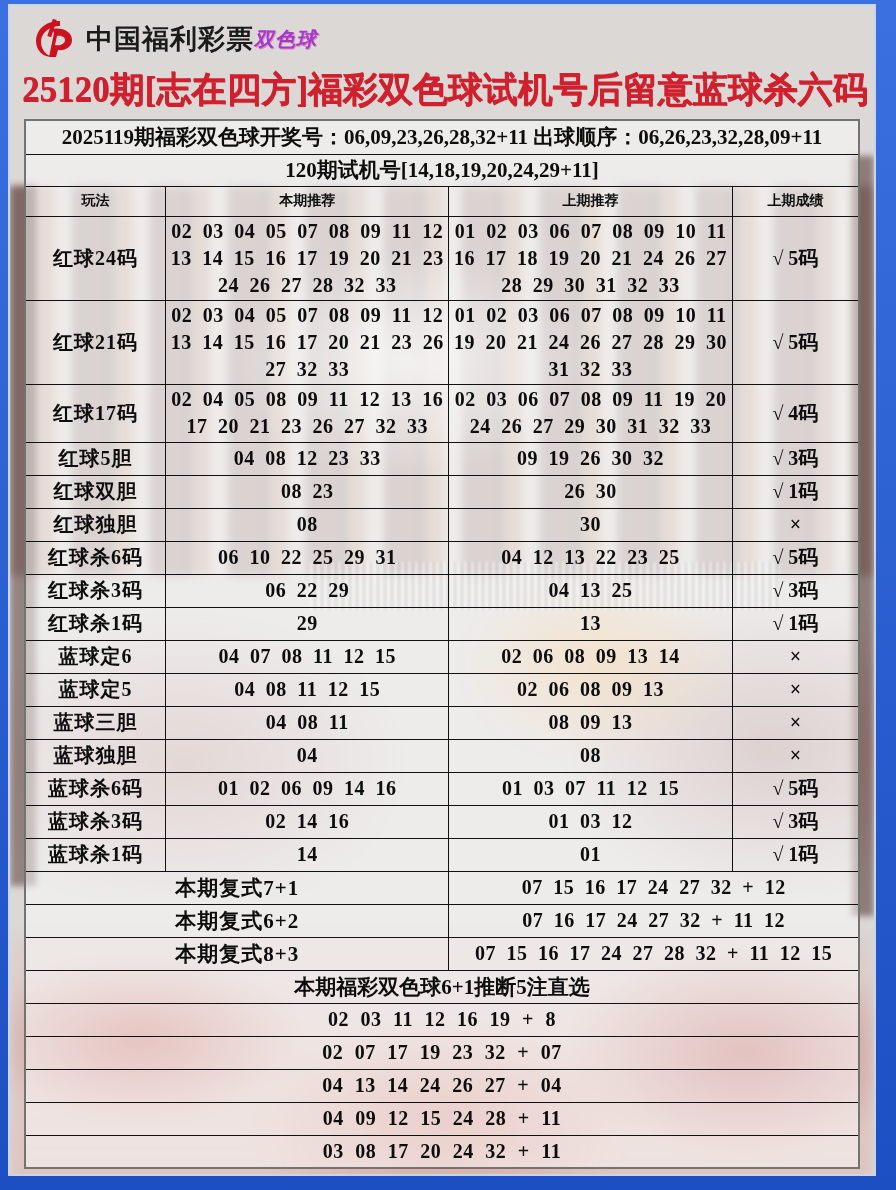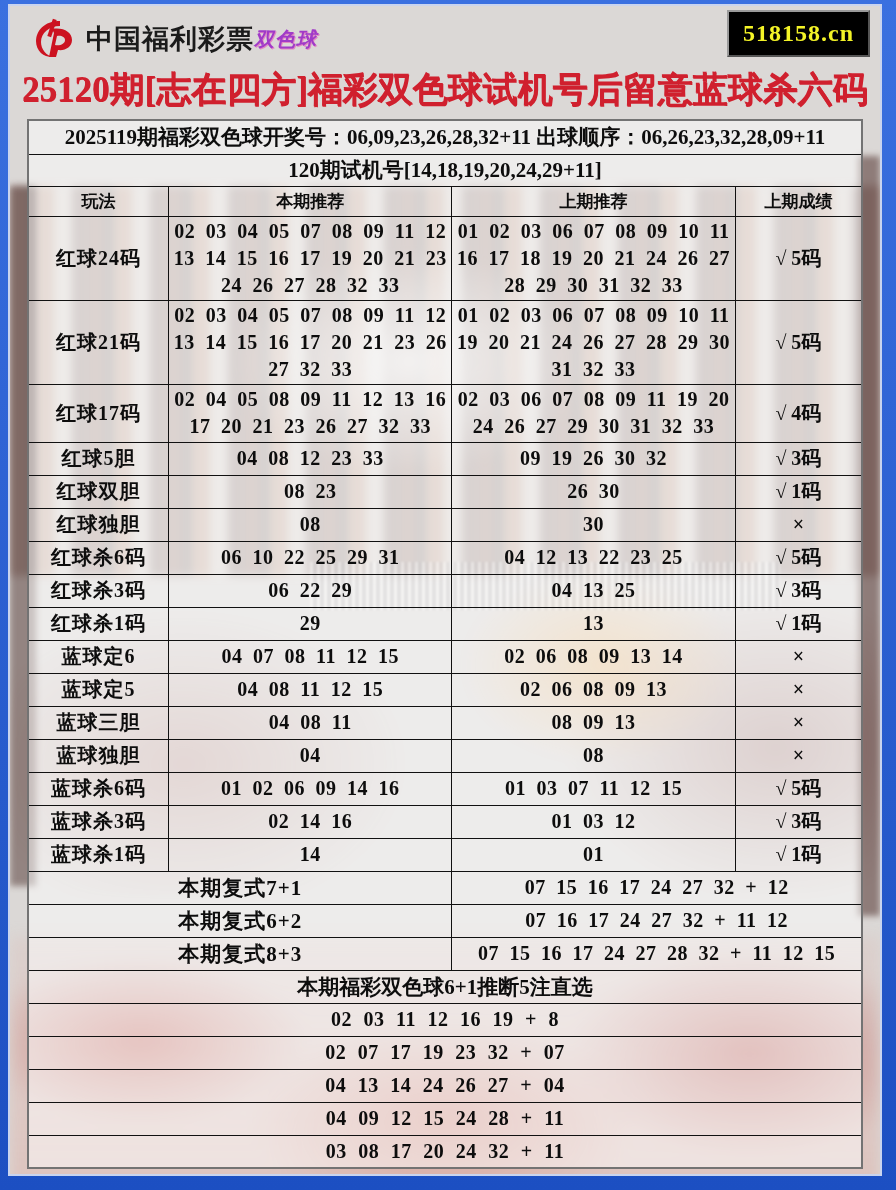--- a/index.html
+++ b/index.html
@@ -5,21 +5,21 @@
   * { margin:0; padding:0; box-sizing:border-box; }
   html,body { width:896px; height:1190px; }
   body {
     font-family:"Liberation Serif","DejaVu Serif",serif;
     background:#1c4fc2;
     overflow:hidden;
   }
   .frame{
     position:relative; width:896px; height:1190px;
     background:linear-gradient(180deg,#3a70e0,#1c4fc2);
-    padding:4px 14px 14px 8px;
+    padding:4px 20px 14px 8px;
   }
   .page{
     position:relative; width:100%; height:100%;
     background:#dbd8d6;
     border:2px solid #c9d4ee;
     overflow:hidden;
   }
   
   .bg{ position:absolute; inset:0; z-index:0; }
   .bg>div{ position:absolute; }
@@ -87,21 +87,21 @@
   }
   td,th{
     border:1.5px solid #111;
     background:rgba(255,255,255,.5);
     text-align:center; vertical-align:middle;
     font-size:21px; font-weight:bold;
   }
   col.c-play{width:141px;} col.c-cur{width:284px;} col.c-prev{width:284px;} col.c-res{width:127px;}
   tr.h-info1 td{height:34px;}
   tr.h-info2 td{height:32px;}
-  tr.h-cols  td{height:30px; font-size:17px;}
+  tr.h-cols  td{height:30px; font-size:14px;}
   tr.h-1 td{height:33px;}
   tr.h-2 td{height:58px;}
   tr.h-3 td{height:82px;}
   td.nums{ font-size:20px; word-spacing:5px; letter-spacing:.5px; }
   td.nums.wrap{ text-align:center; padding:1px 3px; line-height:27px;margin-left:24px; }
   td.play{ font-size:20px; letter-spacing:1px; }
   td.result{ font-size:20px; }
   td.span-label{ font-size:21px; letter-spacing:1px; }
   td.full{ word-spacing:6px;margin-top:7px; }
 </style>
@@ -122,21 +122,20 @@
 
     <div class="content">
       <div class="logo-row">
         <svg class="cp-mark" viewBox="0 0 48 48">
           <path d="M30 6 C14 6 6 16 6 26 C6 37 15 43 24 42 C16 41 11 34 11 27 C11 18 19 11 30 11 Z" fill="#cc1220"></path>
           <path d="M22 14 C33 12 42 17 42 25 C42 32 35 36 28 35 L26 42 L19 42 L24 18 Z M27 21 L25 30 C30 31 35 29 35 25 C35 22 31 20 27 21 Z" fill="#cc1220"></path>
           <rect x="20" y="4" width="4" height="18" transform="rotate(18 22 13)" fill="#cc1220"></rect>
         </svg>
         <span class="brand">中国福利彩票</span>
           <span class="brand-ssq">双色球</span>
-        <div class="site-badge">518158.cn</div>
       </div>
 
       <div class="main-title">25120期[志在四方]福彩双色球试机号后留意蓝球杀六码</div>
 
       <table>
         <colgroup>
             <col class="c-play">
             <col class="c-cur">
             <col class="c-prev">
             <col class="c-res">

